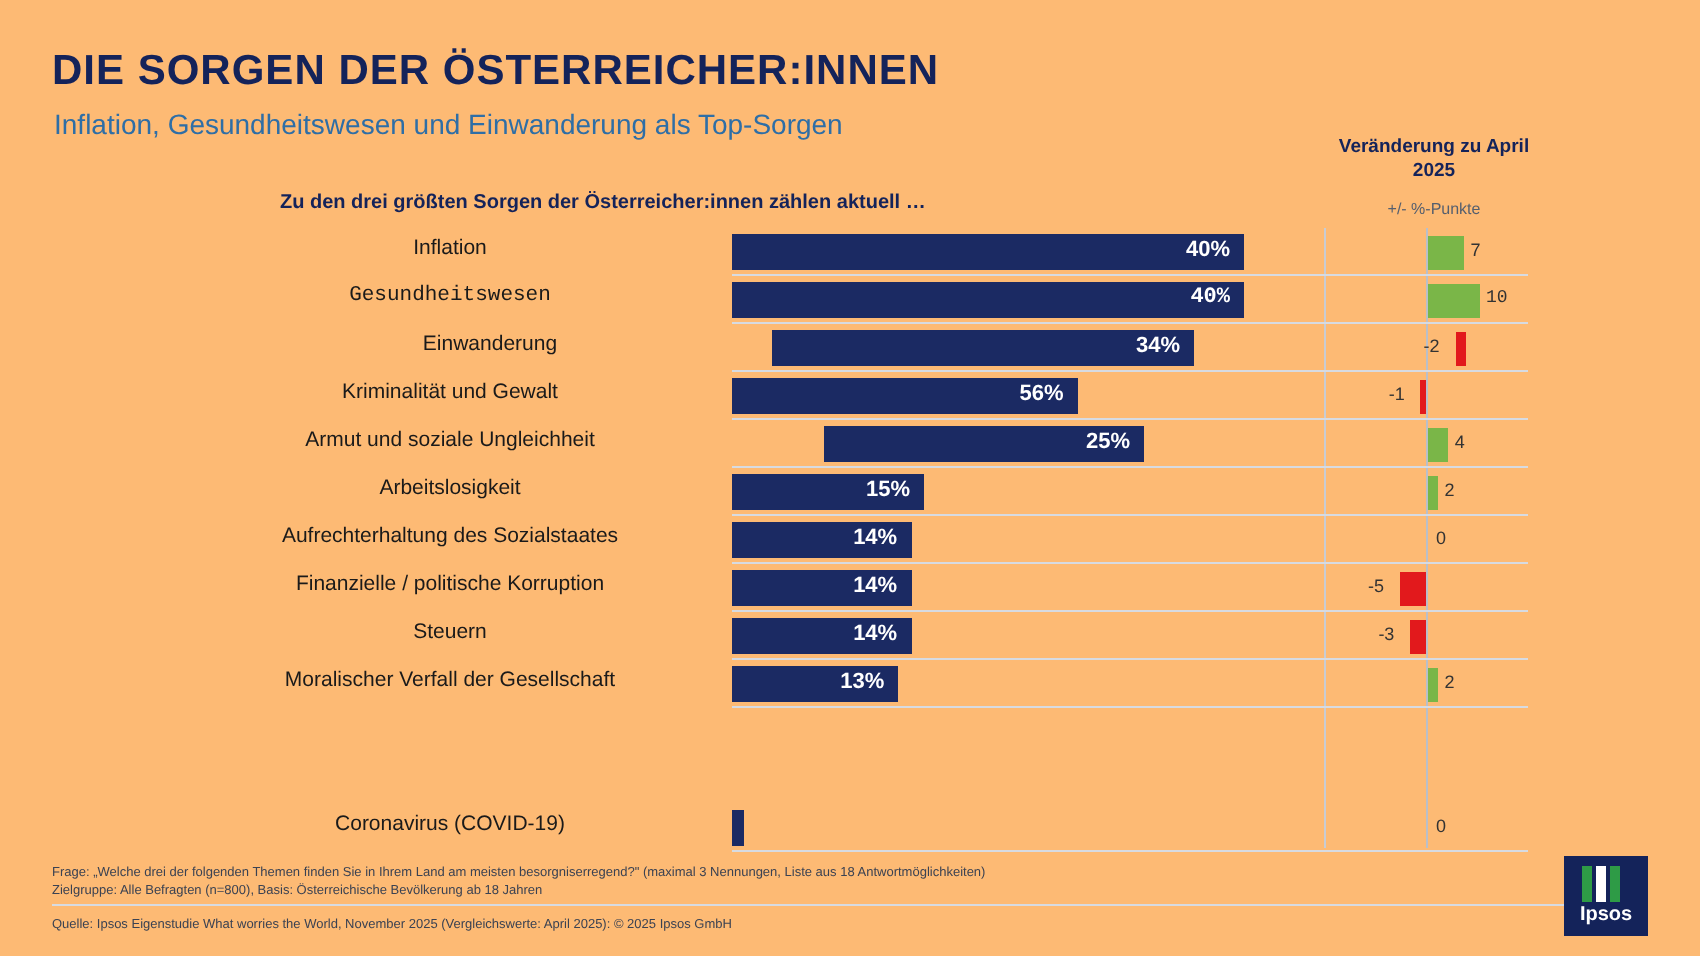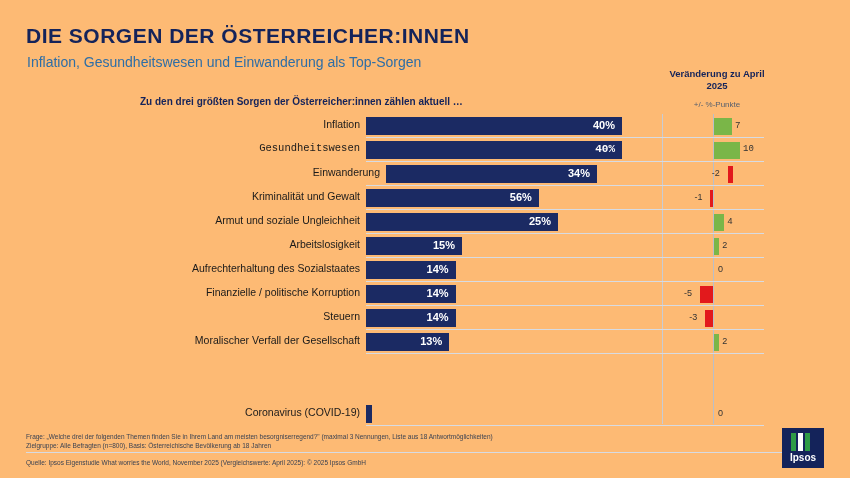--- a/index.html
+++ b/index.html
@@ -73,21 +73,21 @@
     position: absolute;
     left: 0;
     width: 850px;
     height: 24px;
   }
   .row .label {
     position: absolute;
     left: 90px;
     width: 270px;
     top: 4px;
-    text-align: right;
+    text-align: center;
     font-size: 10.5px;
     color: #1a1a1a;
   }
   .barwrap {
     position: absolute;
     left: 366px;
     top: 1px;
     width: 290px;
     height: 22px;
   }
@@ -282,21 +282,21 @@
         </div>
         <div class="deltawrap">
           <div class="dbar neg" style="width: 2.6px; left: 46.4px;"></div>
           <div class="dlabel" style="left: 30.4px;">-1</div>
         </div>
       </div>
       <div class="rowline" style="top: 95px;"></div>
       <div class="row" style="top: 96px;">
         <div class="label">Armut und soziale Ungleichheit</div>
         <div class="barwrap">
-          <div class="bar" style="width: 192px;">
+          <div class="bar" style="width: 160px; margin-left: 46px;">
             <span class="val">25%</span>
           </div>
         </div>
         <div class="deltawrap">
           <div class="dbar pos" style="width: 10.4px; left: 50px;"></div>
           <div class="dlabel" style="left: 63.4px;">4</div>
         </div>
       </div>
       <div class="rowline" style="top: 119px;"></div>
       <div class="row" style="top: 120px;">

